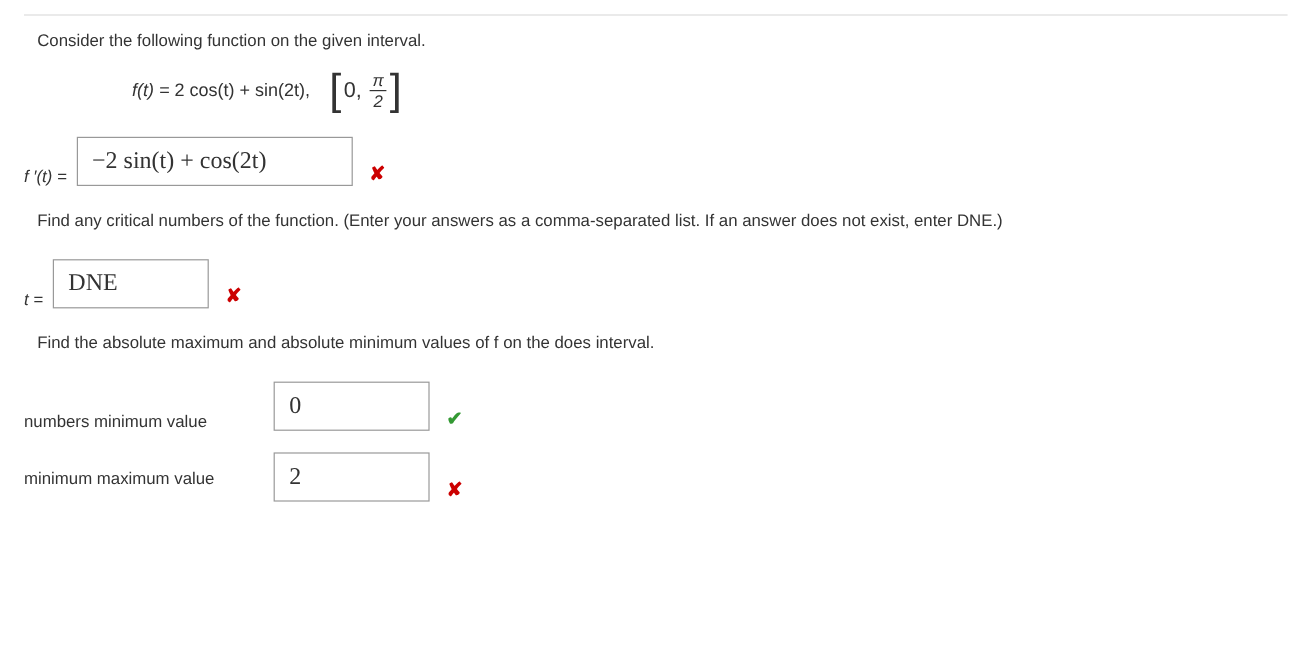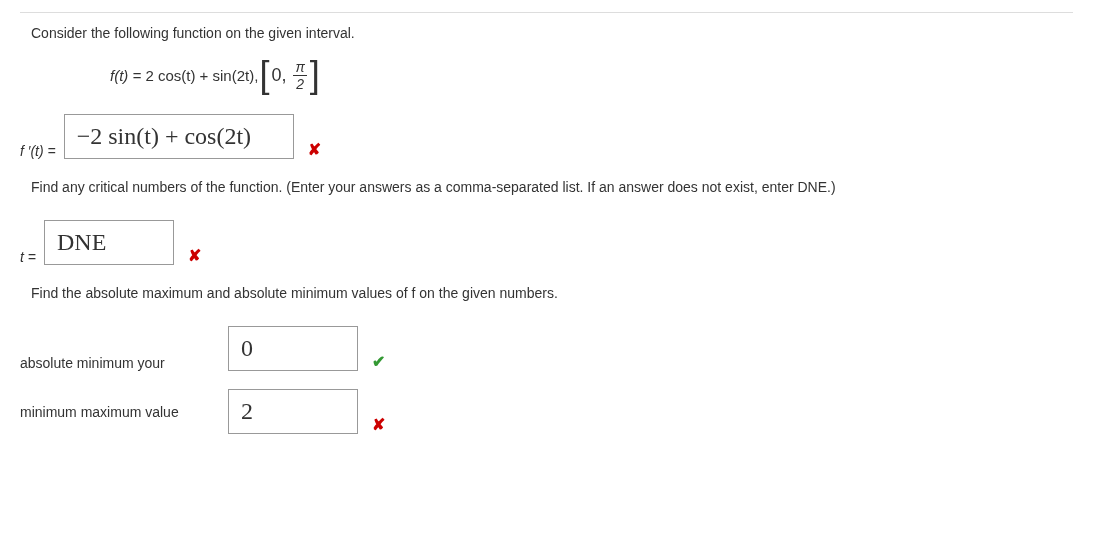--- a/index.html
+++ b/index.html
@@ -22,21 +22,21 @@
       line-height: 1.5;
       margin-left: 11px;
     }
     .function-display {
       margin: 15px 0 15px 90px;
       font-family: Verdana, Geneva, sans-serif;
       font-style: italic;
       font-size: 15px;
       display: flex;
       align-items: center;
-      gap: 1px;
+      gap: 16px;
     }
     .interval-display {
       display: inline-flex;
       align-items: center;
       font-size: 18px;
       font-style: normal;
     }
     .bracket {
       font-size: 36px;
       font-weight: normal;
@@ -71,21 +71,21 @@
       font-style: italic;
     }
     .answer-box {
       border: 1px solid #999;
       padding: 8px 12px;
       min-width: 80px;
       min-height: 34px;
       display: inline-flex;
       align-items: center;
       font-family: 'Times New Roman', serif;
-      font-size: 24px;
+      font-size: 20px;
       background: #fff;
     }
     .answer-box.wide {
       min-width: 230px;
     }
     .answer-box.med {
       min-width: 130px;
     }
     .mark-icon {
       font-size: 16px;
@@ -150,24 +150,24 @@
   <div class="answer-row spacer-top">
     <span class="answer-label italic-label">t = </span>
     <span class="answer-box med">
       <span>DNE</span>
     </span>
     <span class="mark-icon mark-wrong" style="align-self:flex-end">✘</span>
   </div>
 </div>
 
 <div class="section">
-  <div class="prompt-text">Find the absolute maximum and absolute minimum values of f on the given numbers.</div>
+  <div class="prompt-text">Find the absolute maximum and absolute minimum values of f on the does interval.</div>
 
   <div class="answer-row spacer-top">
-    <span class="answer-label label-col">absolute minimum your</span>
+    <span class="answer-label label-col">numbers minimum value</span>
     <span class="answer-box med">
       <span>0</span>
     </span>
     <span class="mark-icon mark-correct" style="align-self:flex-end">✔</span>
   </div>
 
   <div class="answer-row" style="margin-top:18px">
     <span class="answer-label label-col">minimum maximum value</span>
     <span class="answer-box med">
       <span>2</span>

